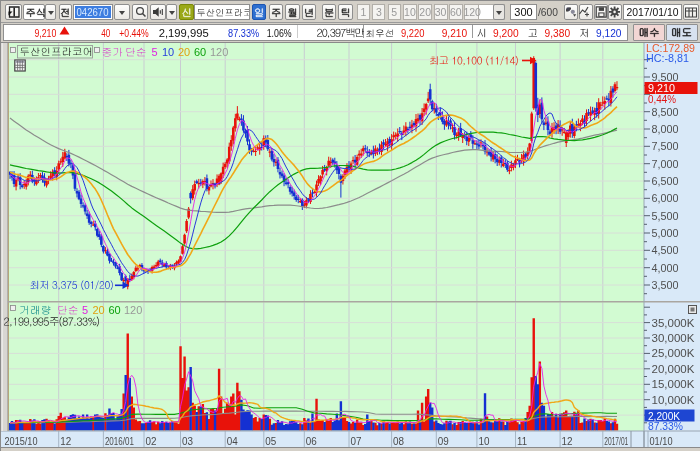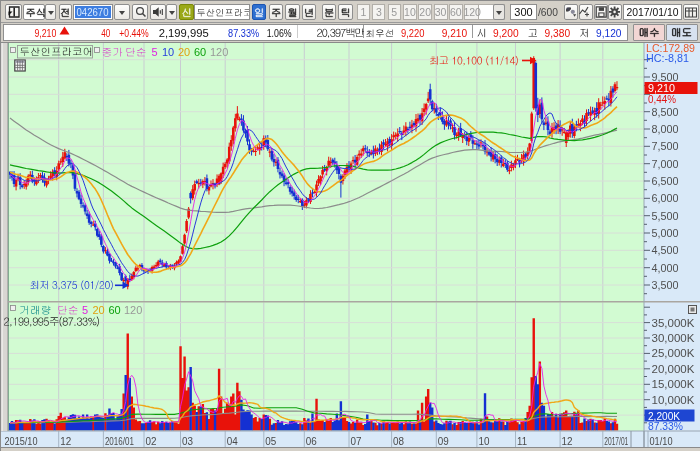--- a/index.html
+++ b/index.html
@@ -1,15 +1,15 @@
 <!DOCTYPE html>
 <html><head><meta charset="utf-8"><style>
 *{margin:0;padding:0;box-sizing:border-box}
 body{width:700px;height:451px;overflow:hidden;font-family:"Liberation Sans",sans-serif;background:#d4d0c8}
-#win{position:relative;width:700px;height:451px;border:1px solid #8a8a8a;background:#22c55e}
+#win{position:relative;width:700px;height:451px;border:1px solid #8a8a8a;background:#eab308}
 .btn{position:absolute;top:3px;height:16px;background:linear-gradient(#fdfdfc,#ebe9e5);border:1px solid #8f8f8f;border-radius:2px}
 .flat{position:absolute;top:3px;height:16px;background:#f4f3f0;border:1px solid #b2afa9}
 .arrow:after{content:"";position:absolute;left:50%;top:50%;margin:-1px 0 0 -3px;border:3px solid transparent;border-top:4px solid #444}
 #inforow{position:absolute;left:0;top:22px;width:700px;height:19px;background:#d4d0c8}
 #infobox{position:absolute;left:2px;top:1px;width:625px;height:17px;background:#fff;border:1px solid #8f8f8f}
 </style></head><body>
 <div id="win">
  <div id="toolbar" style="position:absolute;left:0;top:0;width:700px;height:22px;background:#d4d0c8;border-bottom:1px solid #9a9a9a">
   <div class="btn" style="left:4px;width:17px"></div>
   <div class="btn" style="left:22px;width:22px;background:#fff"></div>

